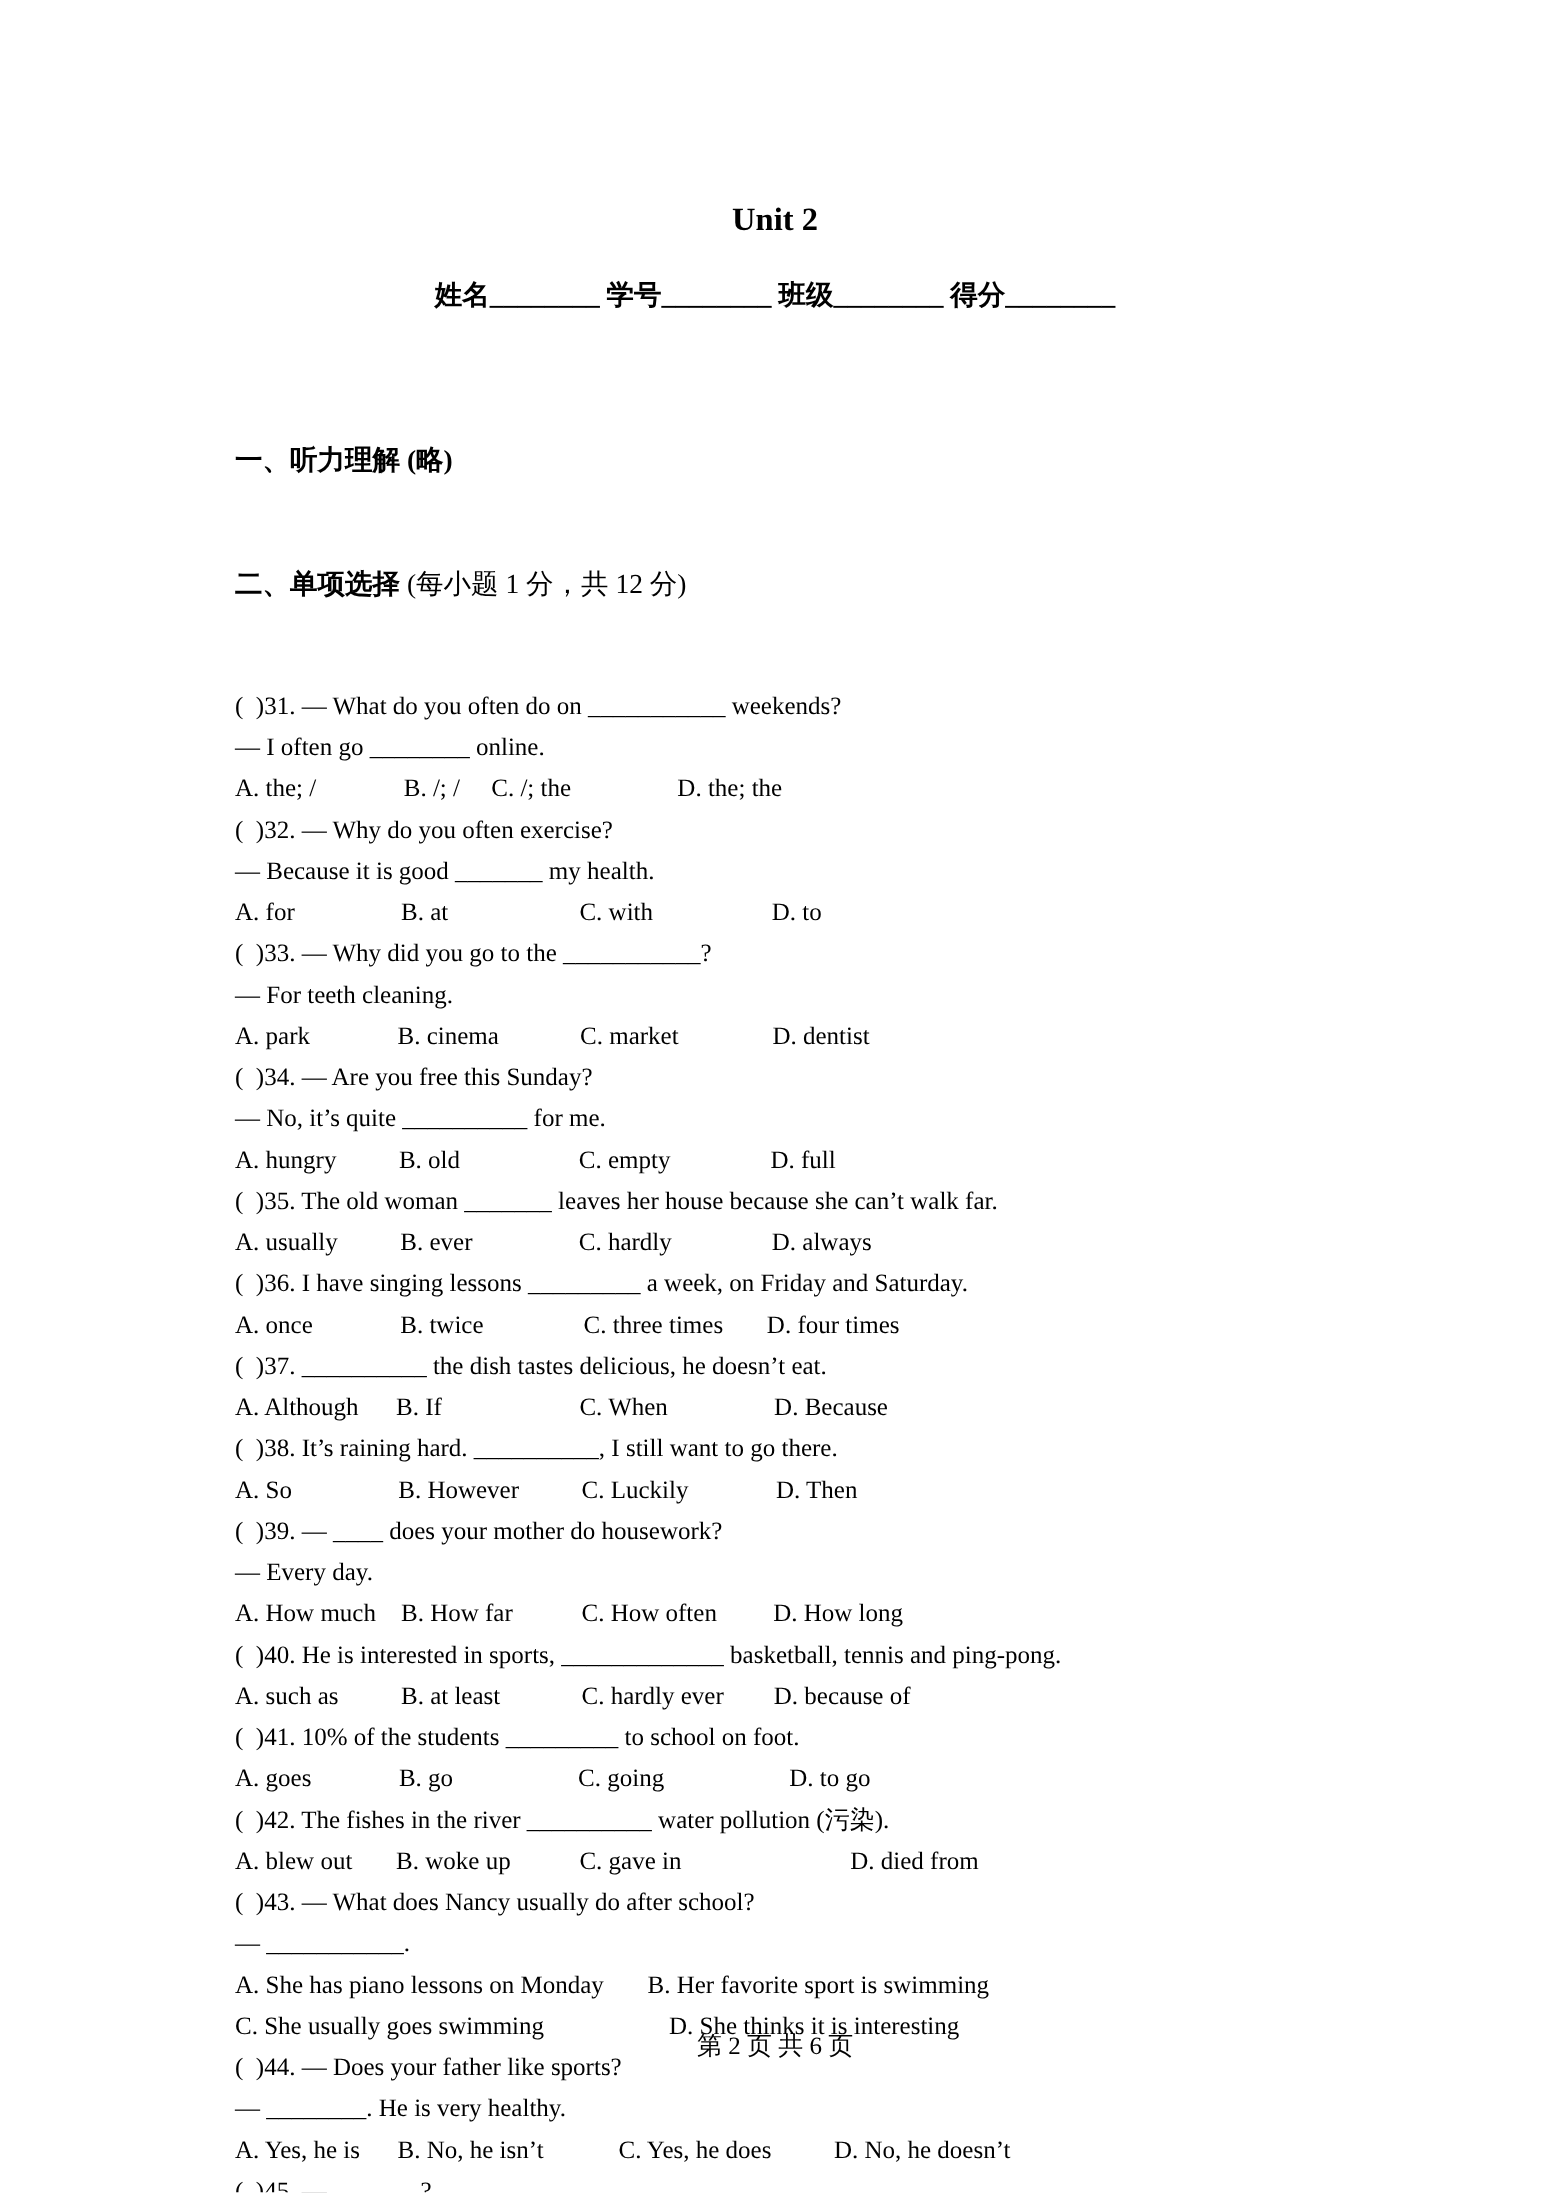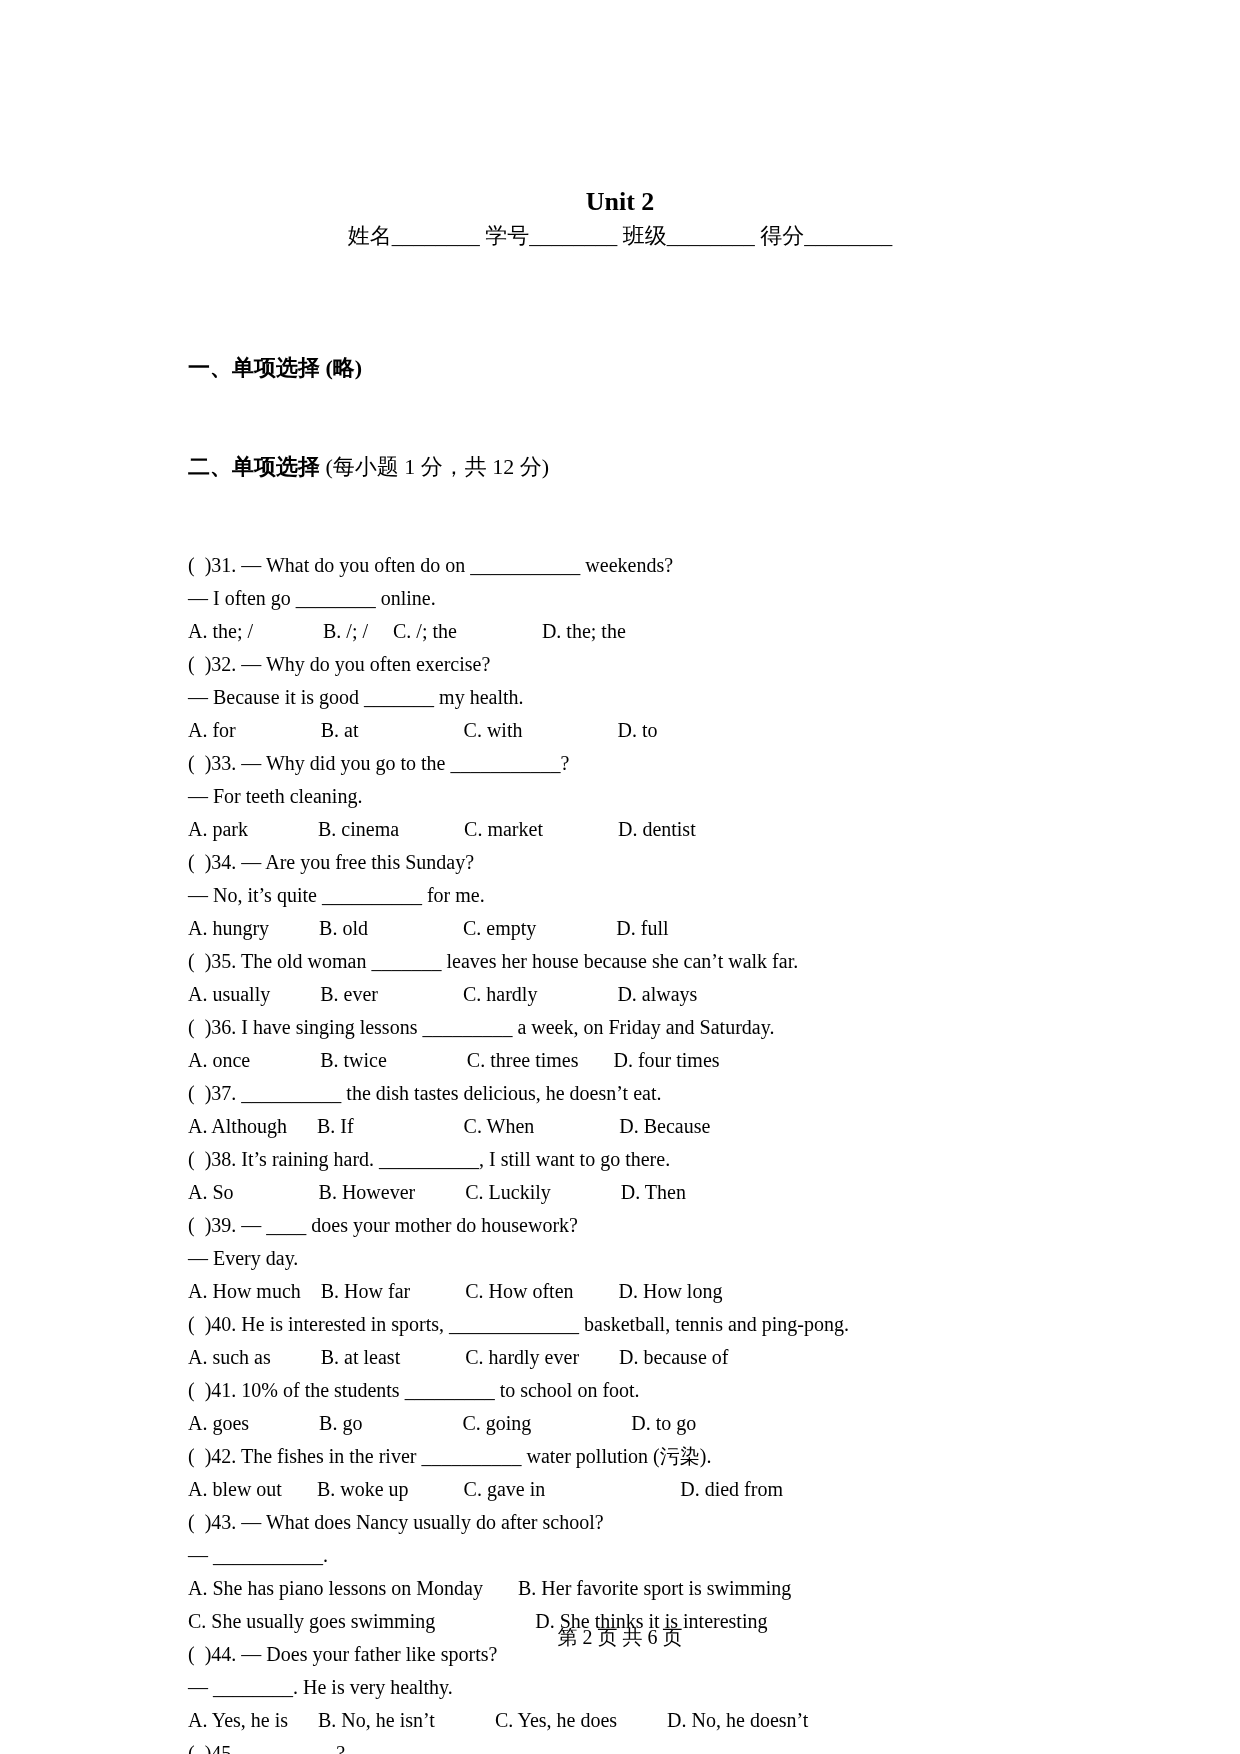--- a/index.html
+++ b/index.html
@@ -20,30 +20,29 @@
   .title {
     position: absolute;
     top: 161px;
     left: 0;
     width: 100%;
     text-align: center;
     font-size: 26px;
     font-weight: bold;
     line-height: 30px;
     white-space: pre;
-    margin-top: 26px;
   }
   .info-line {
     position: absolute;
     top: 219px;
     left: 0;
     width: 100%;
     text-align: center;
     font-size: 22px;
-    font-weight: normal;
+    font-weight: bold;
     line-height: 34px;
     white-space: pre;
   }
   .content {
     position: absolute;
     left: 188px;
     top: 285px;
     width: 1000px;
     line-height: 33px;
     white-space: pre;
@@ -72,20 +71,20 @@
 </head>
 <body>
 
 <div class="page">
 
   <div class="title">Unit 2</div>
 
   <div class="info-line">姓名________ 学号________ 班级________ 得分________</div>
 
   <div class="content">
-    <div class="line sec-heading"><span class="sec-bold">一、单项选择 (略)</span><span class="sec-rest"></span></div>
+    <div class="line sec-heading"><span class="sec-bold">一、听力理解 (略)</span><span class="sec-rest"></span></div>
     <div class="line sec-heading"><span class="sec-bold">二、单项选择</span><span class="sec-rest"> (每小题 1 分，共 12 分)</span></div>
     <div><div class="line">(  )31. — What do you often do on ___________ weekends?</div><div class="line">— I often go ________ online.</div><div class="line">A. the; /              B. /; /     C. /; the                 D. the; the</div><div class="line">(  )32. — Why do you often exercise?</div><div class="line">— Because it is good _______ my health.</div><div class="line">A. for                 B. at                     C. with                   D. to</div><div class="line">(  )33. — Why did you go to the ___________?</div><div class="line">— For teeth cleaning.</div><div class="line">A. park              B. cinema             C. market               D. dentist</div><div class="line">(  )34. — Are you free this Sunday?</div><div class="line">— No, it’s quite __________ for me.</div><div class="line">A. hungry          B. old                   C. empty                D. full</div><div class="line">(  )35. The old woman _______ leaves her house because she can’t walk far.</div><div class="line">A. usually          B. ever                 C. hardly                D. always</div><div class="line">(  )36. I have singing lessons _________ a week, on Friday and Saturday.</div><div class="line">A. once              B. twice                C. three times       D. four times</div><div class="line">(  )37. __________ the dish tastes delicious, he doesn’t eat.</div><div class="line">A. Although      B. If                      C. When                 D. Because</div><div class="line">(  )38. It’s raining hard. __________, I still want to go there.</div><div class="line">A. So                 B. However          C. Luckily              D. Then</div><div class="line">(  )39. — ____ does your mother do housework?</div><div class="line">— Every day.</div><div class="line">A. How much    B. How far           C. How often         D. How long</div><div class="line">(  )40. He is interested in sports, _____________ basketball, tennis and ping-pong.</div><div class="line">A. such as          B. at least             C. hardly ever        D. because of</div><div class="line">(  )41. 10% of the students _________ to school on foot.</div><div class="line">A. goes              B. go                    C. going                    D. to go</div><div class="line">(  )42. The fishes in the river __________ water pollution (污染).</div><div class="line">A. blew out       B. woke up           C. gave in                           D. died from</div><div class="line">(  )43. — What does Nancy usually do after school?</div><div class="line">— ___________.</div><div class="line">A. She has piano lessons on Monday       B. Her favorite sport is swimming</div><div class="line">C. She usually goes swimming                    D. She thinks it is interesting</div><div class="line">(  )44. — Does your father like sports?</div><div class="line">— ________. He is very healthy.</div><div class="line">A. Yes, he is      B. No, he isn’t            C. Yes, he does          D. No, he doesn’t</div><div class="line">(  )45. — _______?</div></div>
   </div>
 
   <div class="footer">第 2 页 共 6 页</div>
 
 </div>
 
 </body></html>

